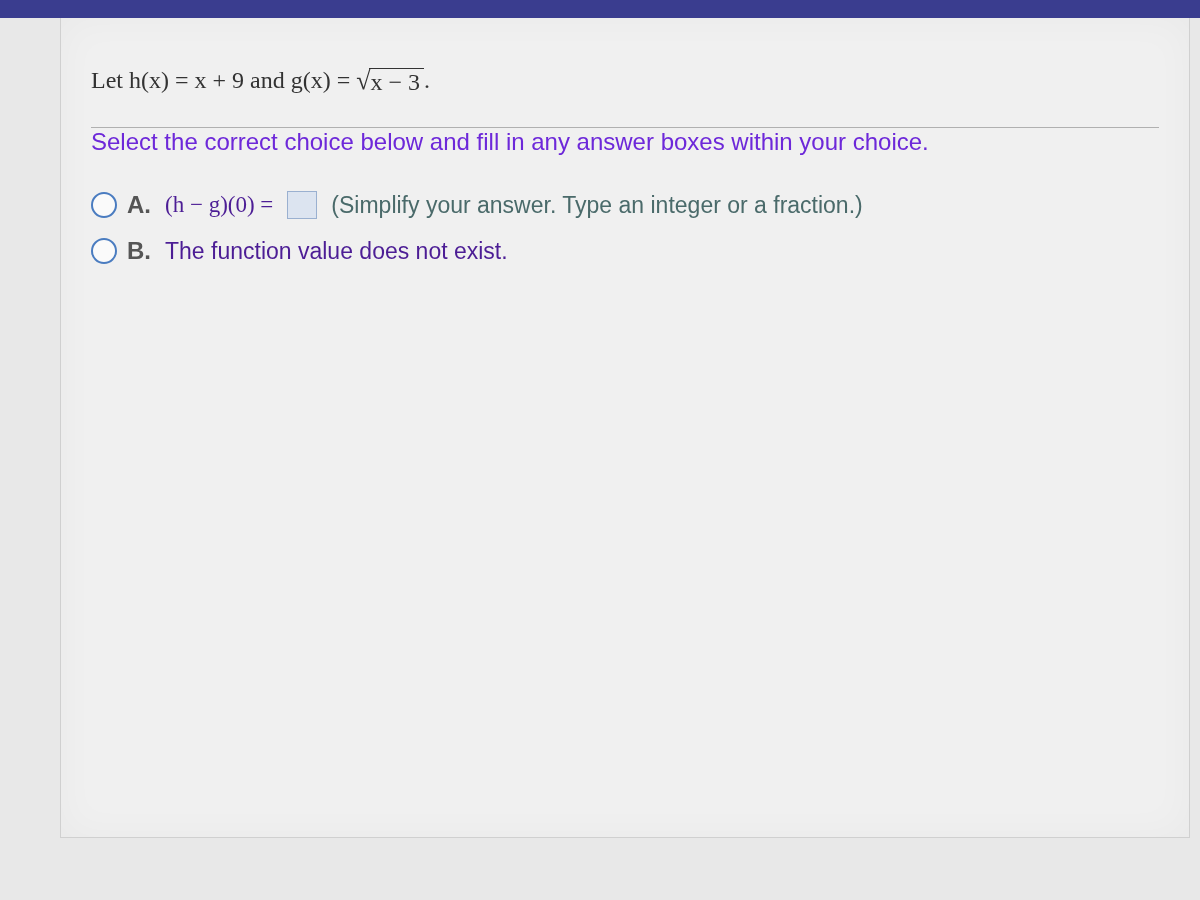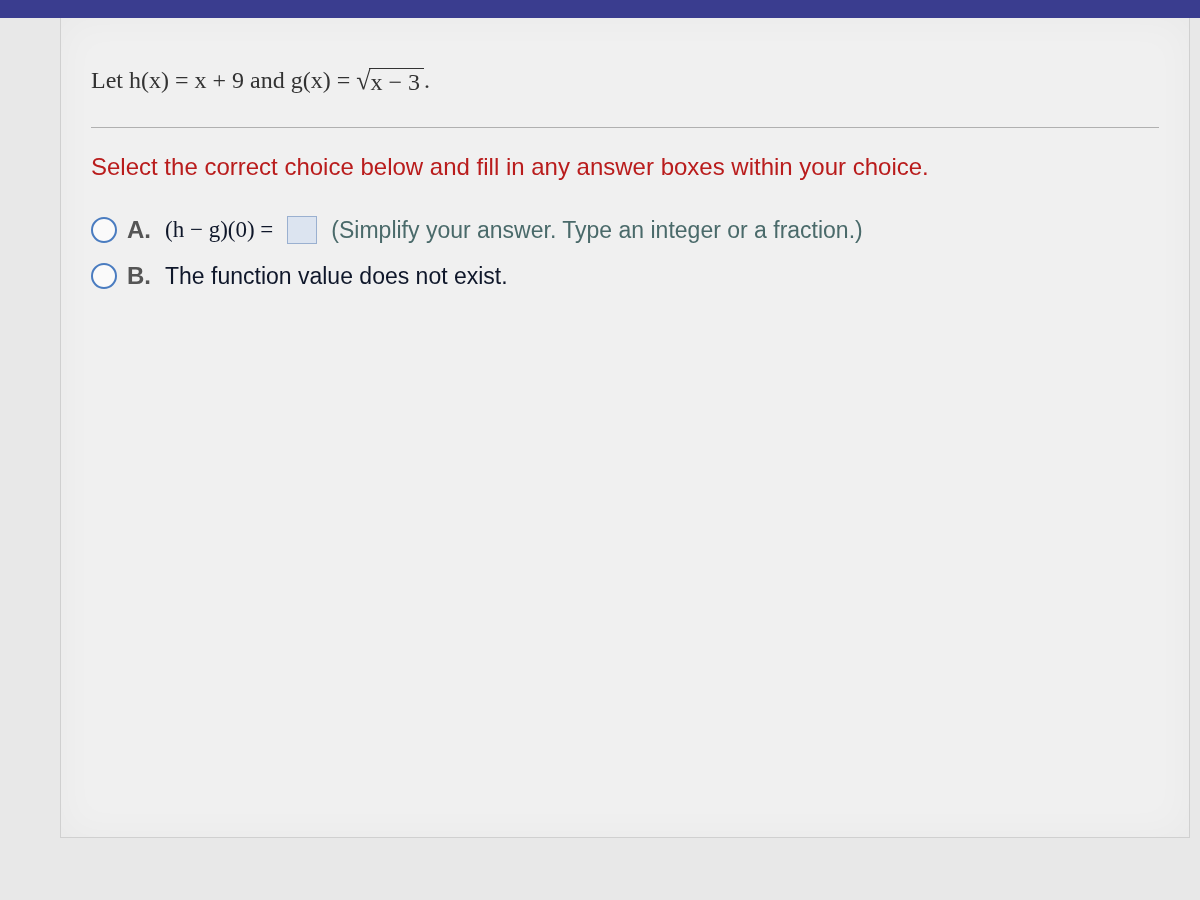--- a/index.html
+++ b/index.html
@@ -26,25 +26,24 @@
     border-right: 1px solid #d0d0d0;
     border-bottom: 1px solid #d0d0d0;
     box-shadow: inset 0 0 40px rgba(0,0,0,0.03);
   }
   .problem-statement {
     font-size: 24px;
     color: #333;
     line-height: 1.8;
     padding-bottom: 25px;
     border-bottom: 1px solid #b0b0b0;
-    margin-bottom: 25px;
   }
   .instruction {
     font-size: 24px;
-    color: #b91c1c;
+    color: #6d28d9;
     margin-bottom: 35px;
   }
   .choices {
     font-size: 24px;
     color: #333;
   }
   .choice-row {
     display: flex;
     align-items: center;
     margin-bottom: 18px;
@@ -60,21 +59,21 @@
     cursor: pointer;
   }
   .choice-label {
     font-weight: bold;
     font-size: 24px;
     color: #555;
     width: 28px;
     flex-shrink: 0;
   }
   .choice-text {
-    color: #0f172a;
+    color: #4c1d95;
     font-size: 23px;
   }
   .choice-hint {
     color: #4a6a6a;
     font-size: 23px;
   }
   .answer-box {
     display: inline-block;
     width: 28px;
     height: 26px;

